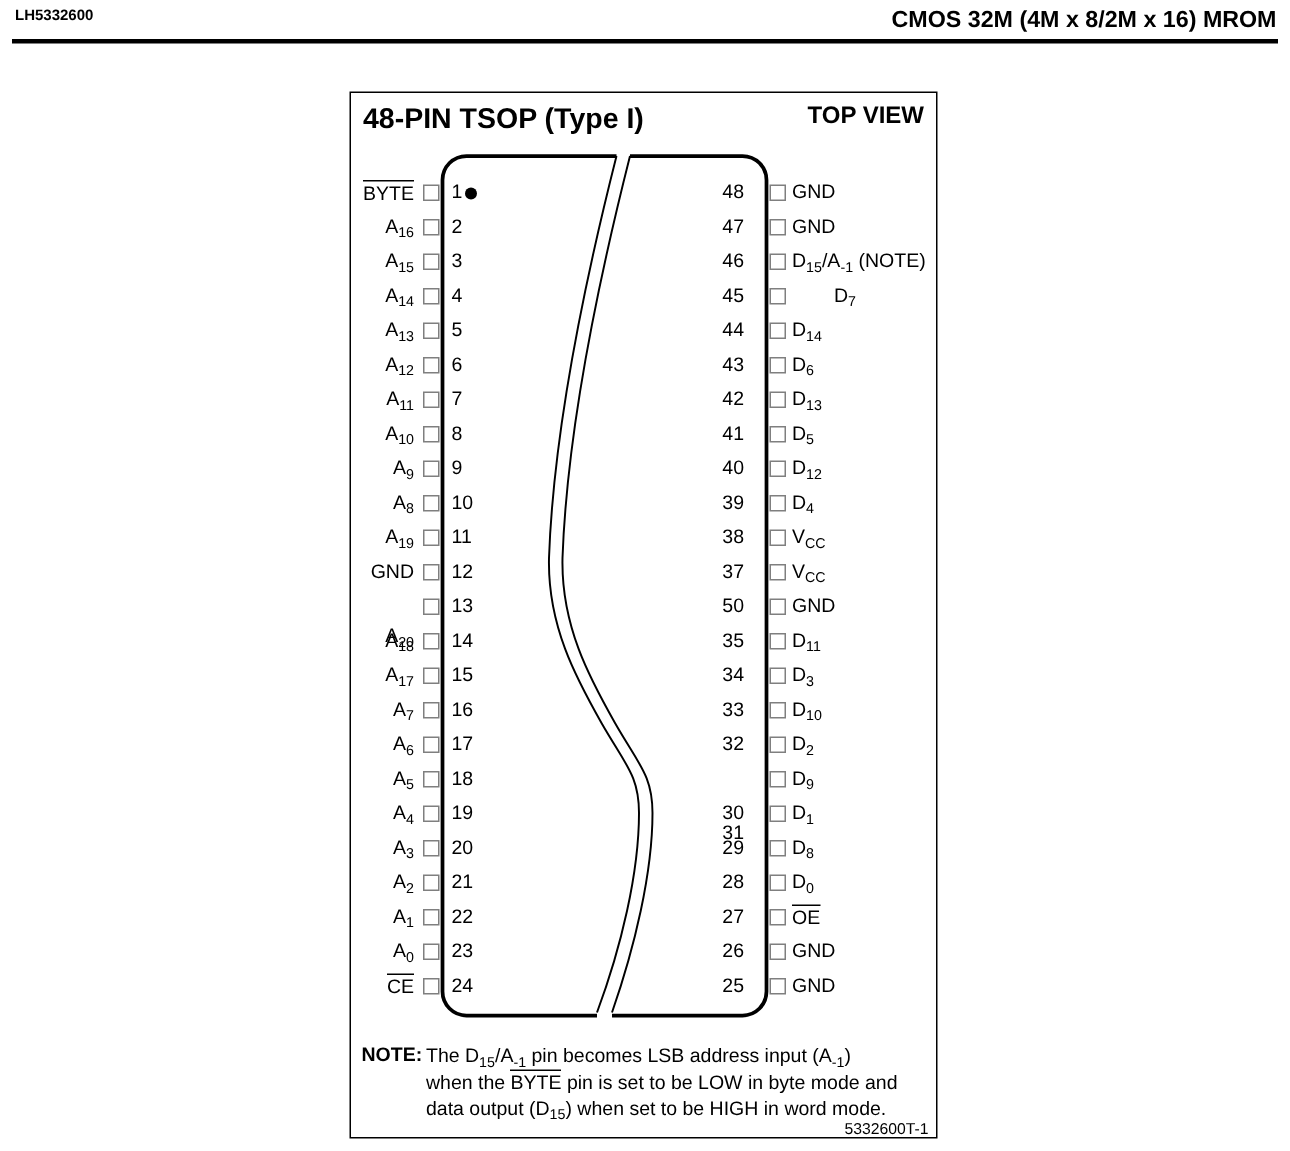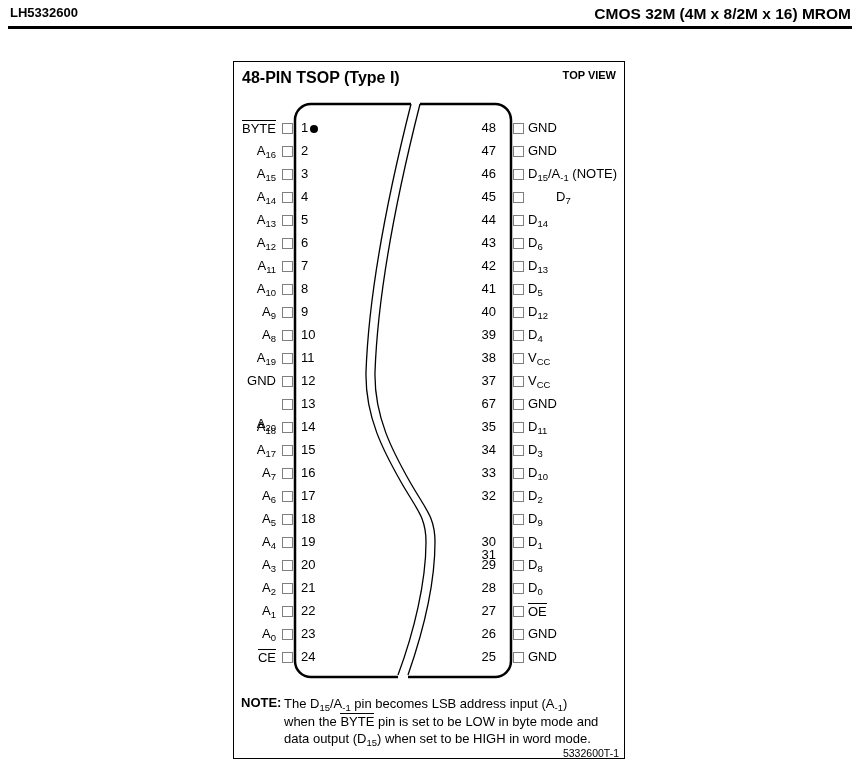--- a/index.html
+++ b/index.html
@@ -1,24 +1,24 @@
 <!DOCTYPE html>
 <html><head>
 <meta charset="utf-8">
 <style>
   html,body{margin:0;padding:0;background:#fff;}
   body{width:860px;height:767px;position:relative;overflow:hidden;
        font-family:"Liberation Sans", sans-serif;color:#000;}
-  .hdr-left{position:absolute;left:10px;top:5px;font-weight:bold;font-size:13px;}
+  .hdr-left{position:absolute;left:10px;top:5px;font-weight:bold;font-size:10px;}
   .hdr-right{position:absolute;right:9px;top:5px;font-weight:bold;font-size:15.5px;}
   .hdr-rule{position:absolute;left:8px;right:8px;top:26px;height:2.5px;background:#000;}
   .figure-box{position:absolute;left:233px;top:61px;width:392px;height:698px;
               border:1.5px solid #000;box-sizing:border-box;background:#fff;}
-  .pkg{position:absolute;left:8px;top:7px;font-weight:bold;font-size:16px;}
-  .view{position:absolute;right:8px;top:7px;font-weight:bold;font-size:11px;}
+  .pkg{position:absolute;left:8px;top:7px;font-weight:bold;font-size:19px;}
+  .view{position:absolute;right:8px;top:7px;font-weight:bold;font-size:16px;}
   .chip{position:absolute;left:0;top:0;width:389px;height:695px;}
   .pins{position:absolute;left:0;top:0;right:0;bottom:0;}
   .pin-label{position:absolute;font-size:13px;white-space:nowrap;}
   .pin-number{position:absolute;font-size:13px;white-space:nowrap;}
   .pin-square{position:absolute;width:9px;height:9px;border:1.5px solid #7f7f7f;background:#fff;}
   .pin1-dot{position:absolute;width:8px;height:8px;border-radius:50%;background:#000;}
   sub{font-size:9.5px;vertical-align:-3px;line-height:0;}
   .ov{display:inline-block;border-top:1.3px solid #000;padding-top:1px;line-height:1.05;}
   .note-h{position:absolute;left:7px;top:633px;font-weight:bold;font-size:13px;}
   .note-b{position:absolute;left:50px;top:633px;font-size:13px;line-height:17.5px;white-space:nowrap;}
@@ -164,21 +164,21 @@
         <span class="pin-label" style="left:294px;top:242px;">D<sub>12</sub></span>
         <span class="pin-number" style="right:128px;top:265px;">39</span>
         <span class="pin-square" style="left:279px;top:268px;"></span>
         <span class="pin-label" style="left:294px;top:265px;">D<sub>4</sub></span>
         <span class="pin-number" style="right:128px;top:288px;">38</span>
         <span class="pin-square" style="left:279px;top:291px;"></span>
         <span class="pin-label" style="left:294px;top:288px;">V<sub>CC</sub></span>
         <span class="pin-number" style="right:128px;top:311px;">37</span>
         <span class="pin-square" style="left:279px;top:314px;"></span>
         <span class="pin-label" style="left:294px;top:311px;">V<sub>CC</sub></span>
-        <span class="pin-number" style="right:128px;top:334px;">67</span>
+        <span class="pin-number" style="right:128px;top:334px;">50</span>
         <span class="pin-square" style="left:279px;top:337px;"></span>
         <span class="pin-label" style="left:294px;top:334px;">GND</span>
         <span class="pin-number" style="right:128px;top:357px;">35</span>
         <span class="pin-square" style="left:279px;top:360px;"></span>
         <span class="pin-label" style="left:294px;top:357px;">D<sub>11</sub></span>
         <span class="pin-number" style="right:128px;top:380px;">34</span>
         <span class="pin-square" style="left:279px;top:383px;"></span>
         <span class="pin-label" style="left:294px;top:380px;">D<sub>3</sub></span>
         <span class="pin-number" style="right:128px;top:403px;">33</span>
         <span class="pin-square" style="left:279px;top:406px;"></span>

